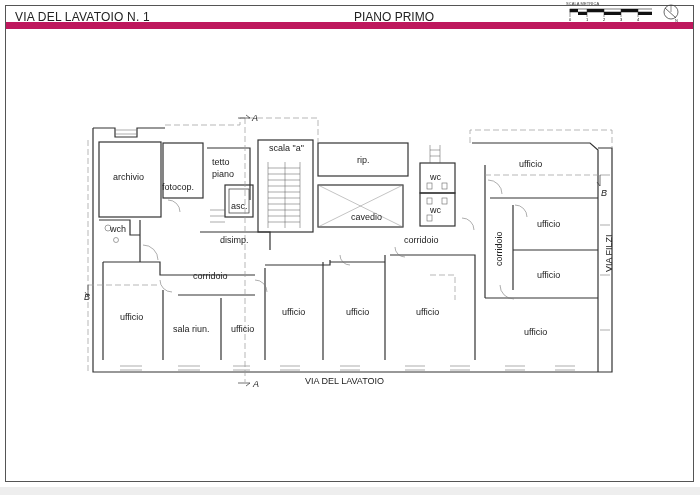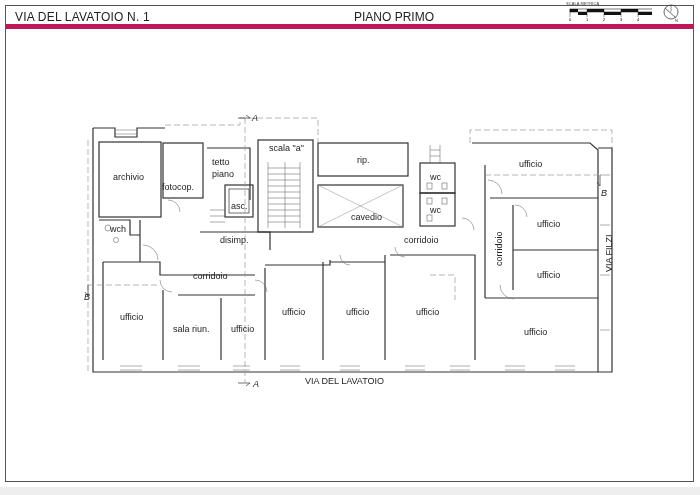--- a/index.html
+++ b/index.html
@@ -1,18 +1,18 @@
 <!DOCTYPE html>
 <html><head>
 <meta charset="utf-8">
 <style>
   html, body { margin: 0; padding: 0; background: #ffffff; }
   body { width: 700px; height: 495px; position: relative; overflow: hidden; font-family: "Liberation Sans", sans-serif; }
   .sheet { position: absolute; left: 5px; top: 5px; width: 689px; height: 477px; border: 1px solid #555; box-sizing: border-box; background: #fff; }
-  .titlebar { position: absolute; left: 0; top: 0; width: 100%; height: 23px; border-bottom: 5px solid #be185d; box-sizing: border-box; }
+  .titlebar { position: absolute; left: 0; top: 0; width: 100%; height: 23px; border-bottom: 7px solid #be185d; box-sizing: border-box; }
   .title-left { position: absolute; left: 9px; top: 4px; font-size: 12px; color: #222; letter-spacing: 0.2px; }
   .title-center { position: absolute; left: 348px; top: 4px; font-size: 12px; color: #222; }
   .scalebox { position: absolute; left: 560px; top: 1px; width: 92px; height: 20px; }
   .scale-label { position: absolute; left: 6px; top: 0px; font-size: 4px; color: #333; letter-spacing: 0.1px; }
   .north { position: absolute; left: 661px; top: 2px; width: 20px; height: 20px; }
   .plan { position: absolute; left: 0; top: 0; }
   .plan text { font-family: "Liberation Sans", sans-serif; fill: #222; }
   .bottom-bar { position: absolute; left: 0; top: 487px; width: 700px; height: 8px; background: #eeeeee; }
 </style>
 </head>

